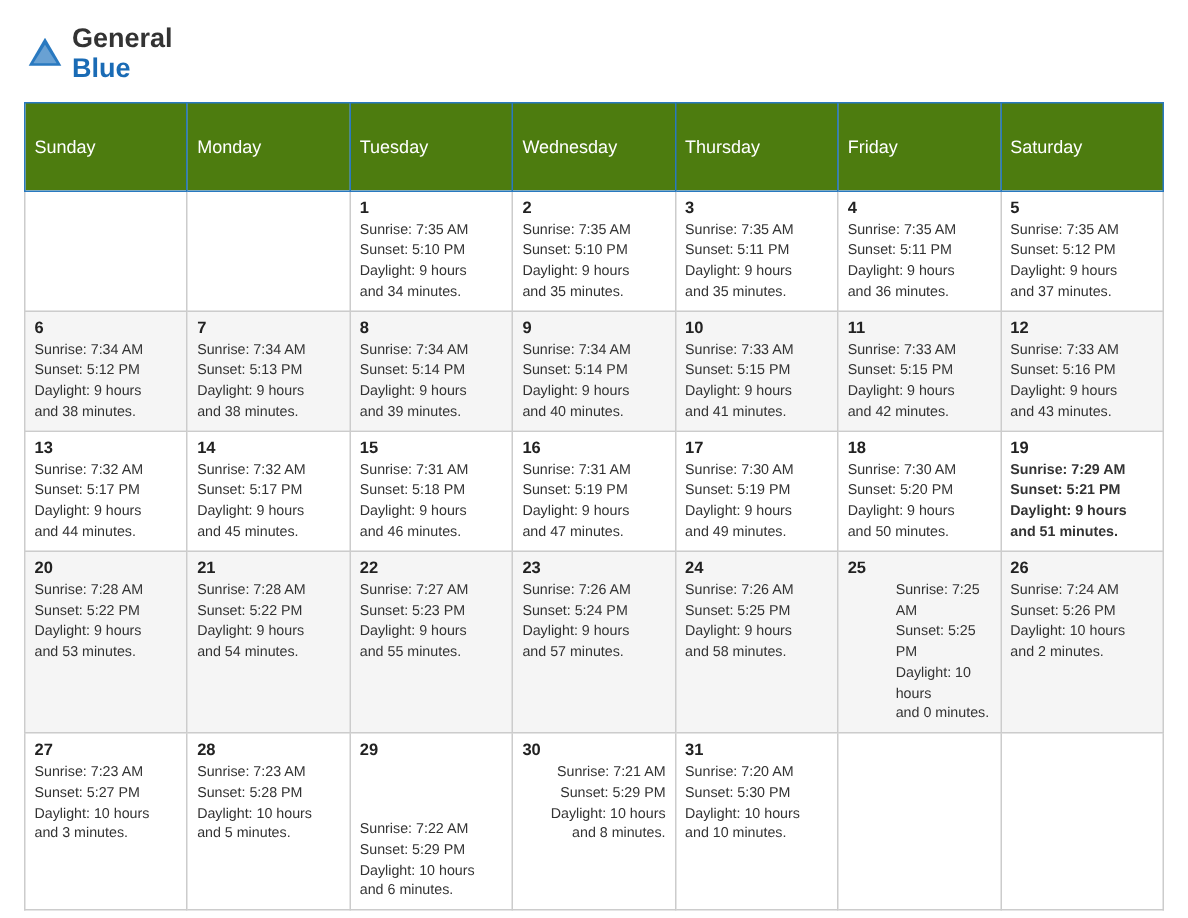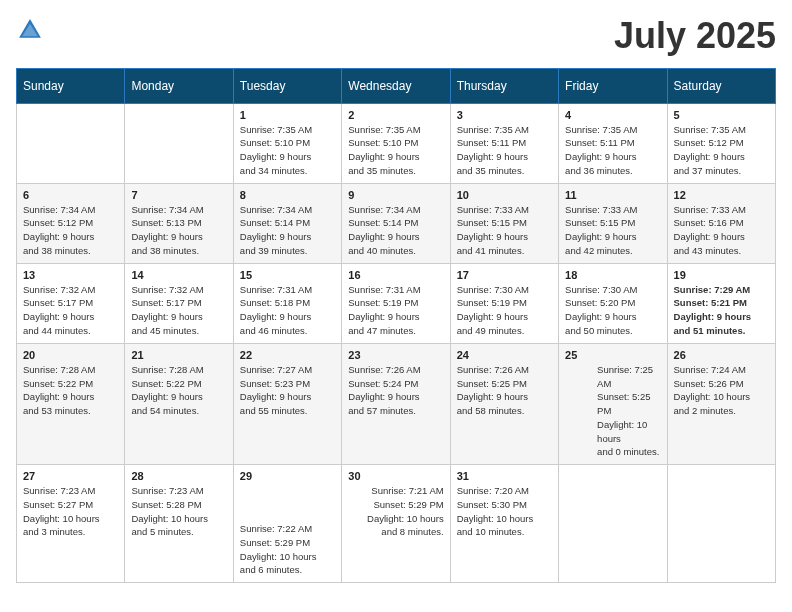--- a/index.html
+++ b/index.html
@@ -44,23 +44,23 @@
     .location {
       font-size: 14px;
       color: #555;
     }
     table {
       width: 100%;
       border-collapse: collapse;
       font-size: 10.5px;
     }
     thead th {
-      background-color: #0c4a6e;
+      background-color: #4d7c0f;
       color: #fff;
-      padding: 10px 6px;
+      padding: 22px 6px;
       text-align: left;
       font-size: 12px;
       font-weight: normal;
       border: 1px solid #2979c0;
     }
     tbody td {
       border: 1px solid #ccc;
       padding: 5px 6px;
       vertical-align: top;
       width: 108px;
@@ -85,23 +85,26 @@
   </style>
 </head>
 <body>
 
 <div class="header">
   <div class="logo">
     <svg class="logo-icon" viewBox="0 0 36 36">
       <polygon points="18,4 32,28 4,28" fill="#2979c0"></polygon>
       <polygon points="18,10 28,26 8,26" fill="#fff" opacity="0.3"></polygon>
     </svg>
+    <div class="logo-text">
+      <span>General</span><br>
+      <span class="logo-blue">Blue</span>
+    </div>
   </div>
   <div class="title-block">
-    <div class="month-year">July 2025</div>
   </div>
 </div>
 
 <table>
   <thead>
     <tr id="header-row">
         <th>Sunday</th>
         <th>Monday</th>
         <th>Tuesday</th>
         <th>Wednesday</th>

